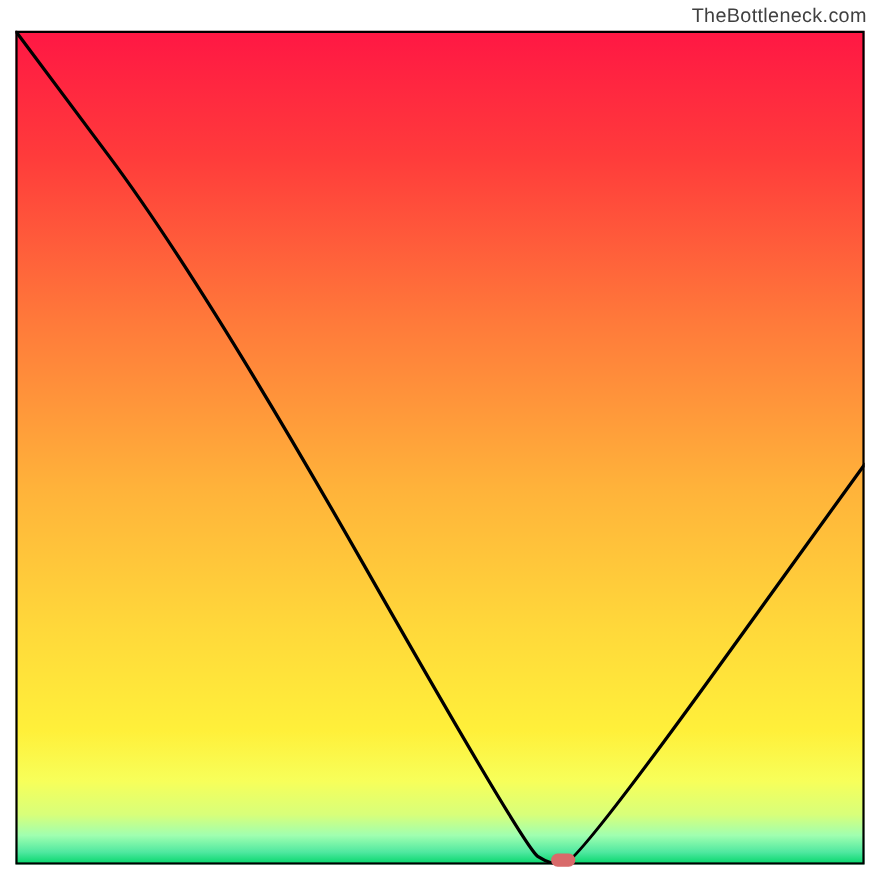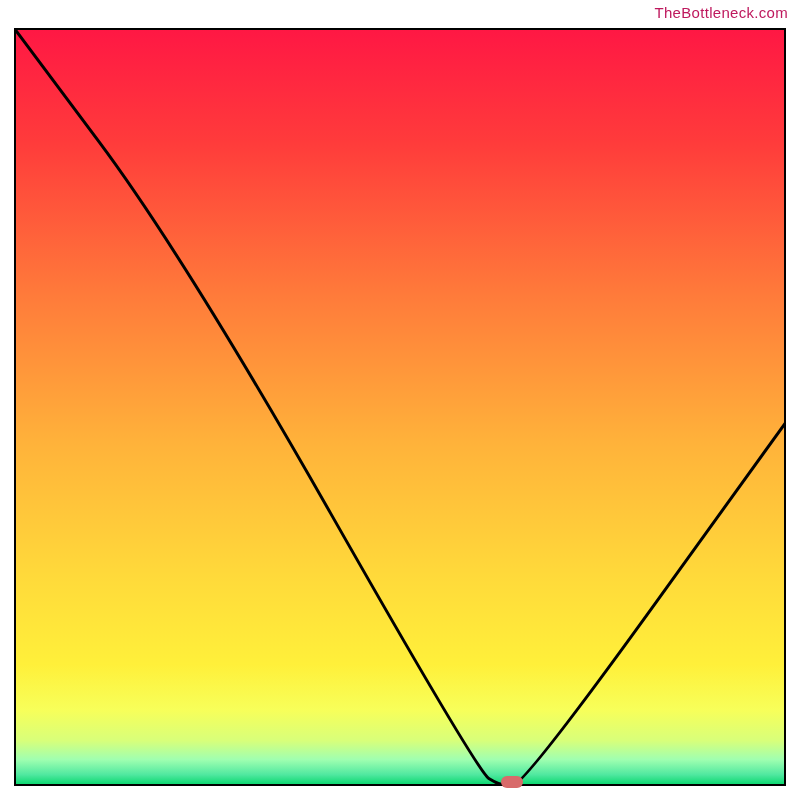--- a/index.html
+++ b/index.html
@@ -13,22 +13,22 @@
   }
   .container {
     position: relative;
     width: 800px;
     height: 800px;
   }
   .watermark {
     position: absolute;
     top: 4px;
     right: 12px;
-    color: #be185d;
-    font-size: 15px;
+    color: #404040;
+    font-size: 18px;
     font-weight: 500;
     letter-spacing: 0.3px;
     z-index: 30;
   }
   .plot-area {
     position: absolute;
     left: 14px;
     top: 28px;
     width: 772px;
     height: 758px;

